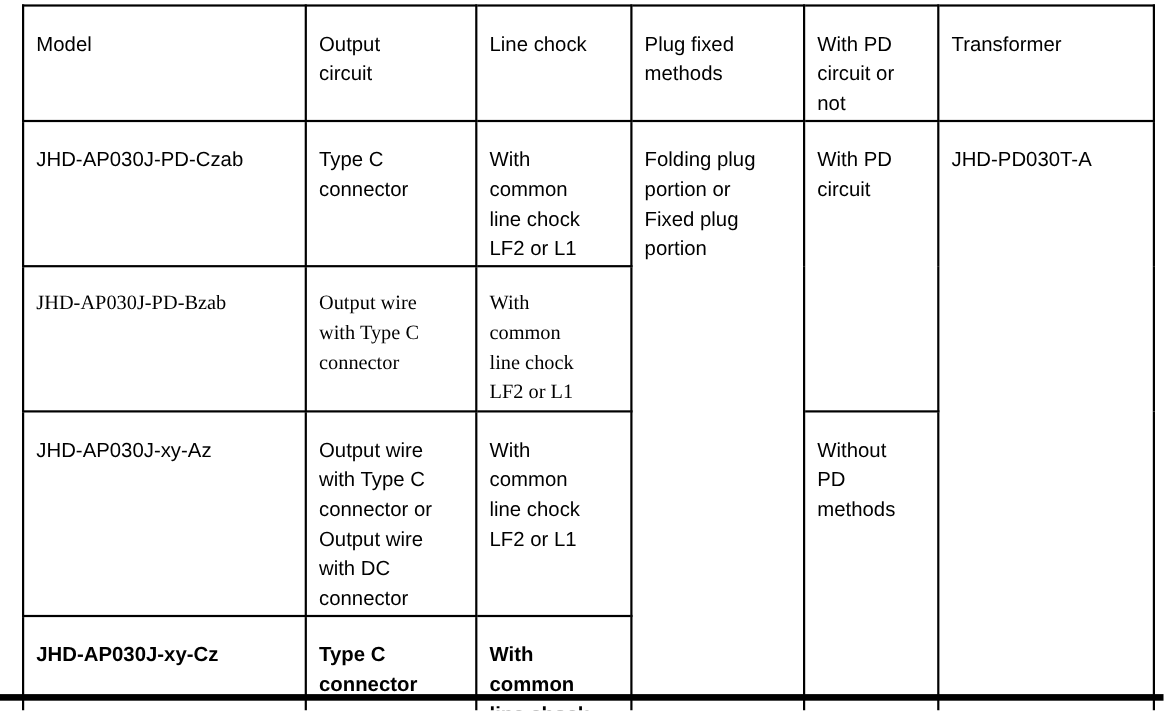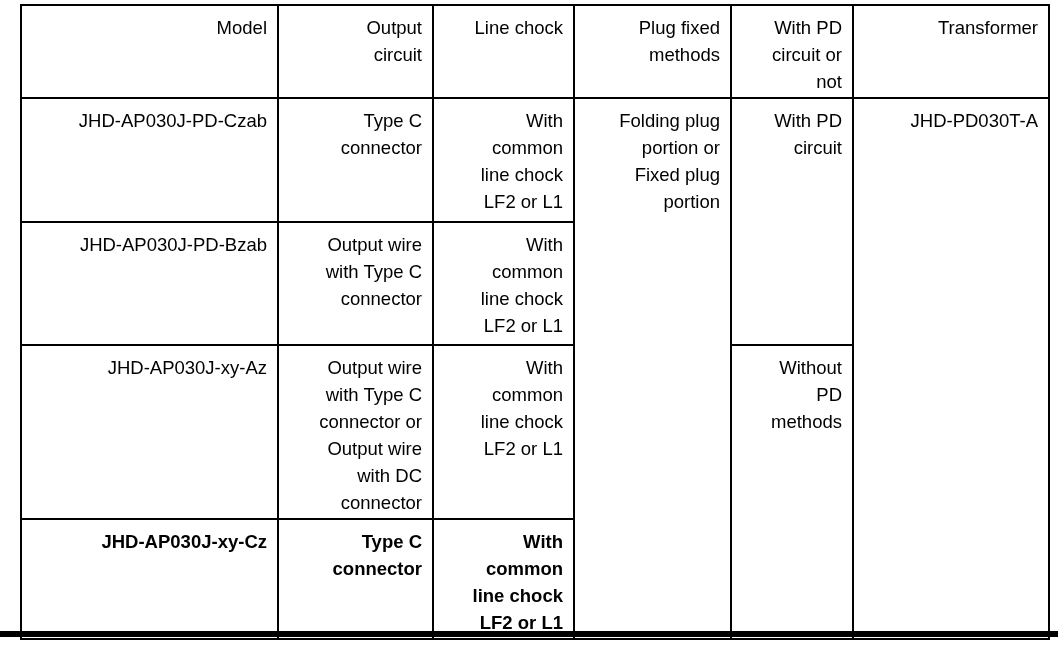--- a/index.html
+++ b/index.html
@@ -20,30 +20,29 @@
     position: absolute;
     left: 20px;
     top: 4px;
     border-collapse: collapse;
     table-layout: fixed;
     width: 1028px;
   }
   table.spec-table td {
     border: 2px solid #000000;
     vertical-align: top;
-    padding: 8px 10px 2px 11px;
+    padding: 20px 10px 2px 11px;
     font-size: 18.5px;
     line-height: 27px;
     white-space: pre-line;
     overflow: hidden;
-    text-align: right;
   }
   tr.r-header { height: 90px; }
   tr.r-1 { height: 124px; }
-  tr.r-2 { height: 123px; }
+  tr.r-2 { height: 123px; font-family: Liberation Serif, serif; }
   tr.r-3 { height: 173px; }
   tr.r-4 { height: 116px; font-weight: bold; }
   .bottom-rule {
     position: absolute;
     left: 0;
     top: 631px;
     width: 1058px;
     height: 6px;
     background: #000000;
   }

